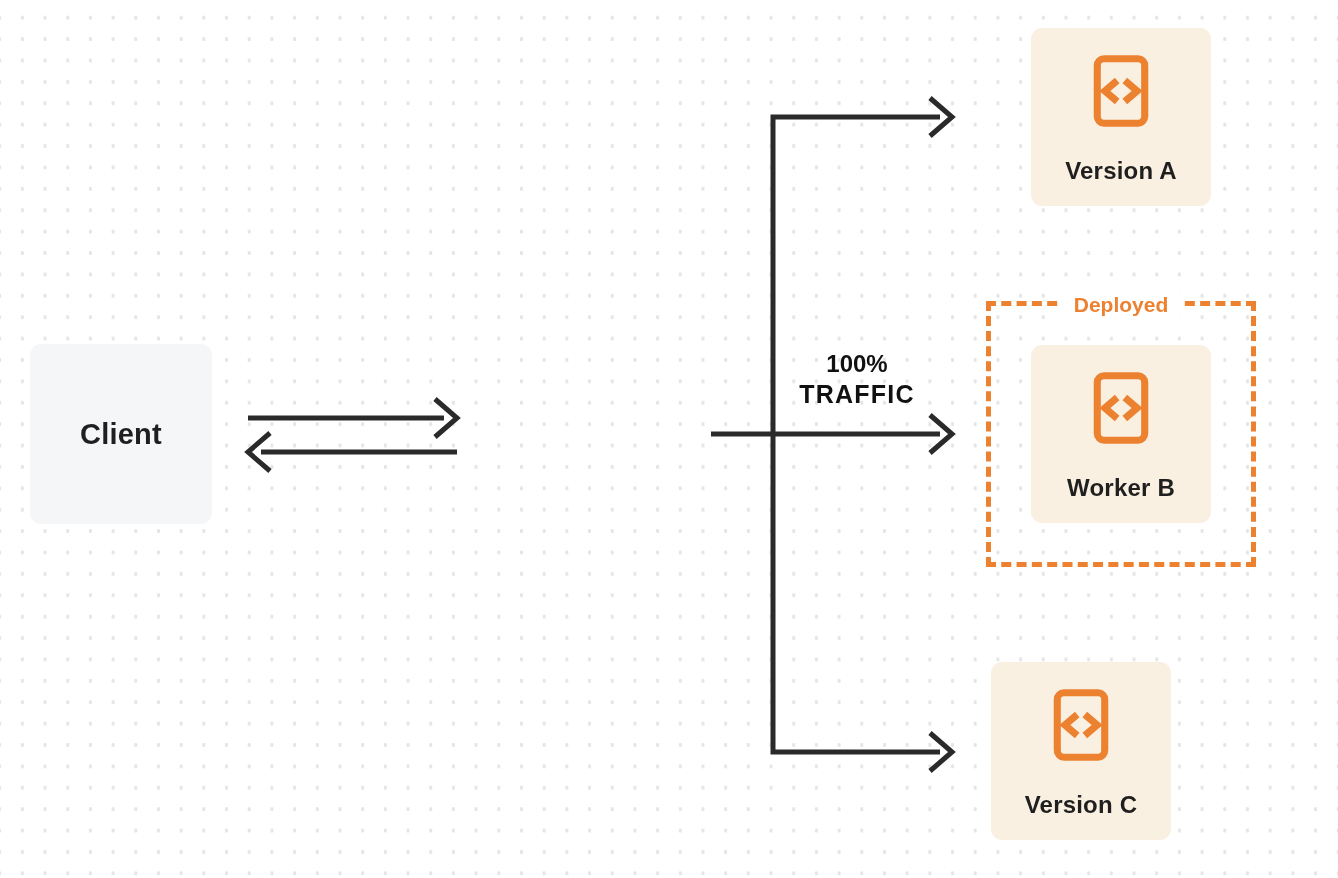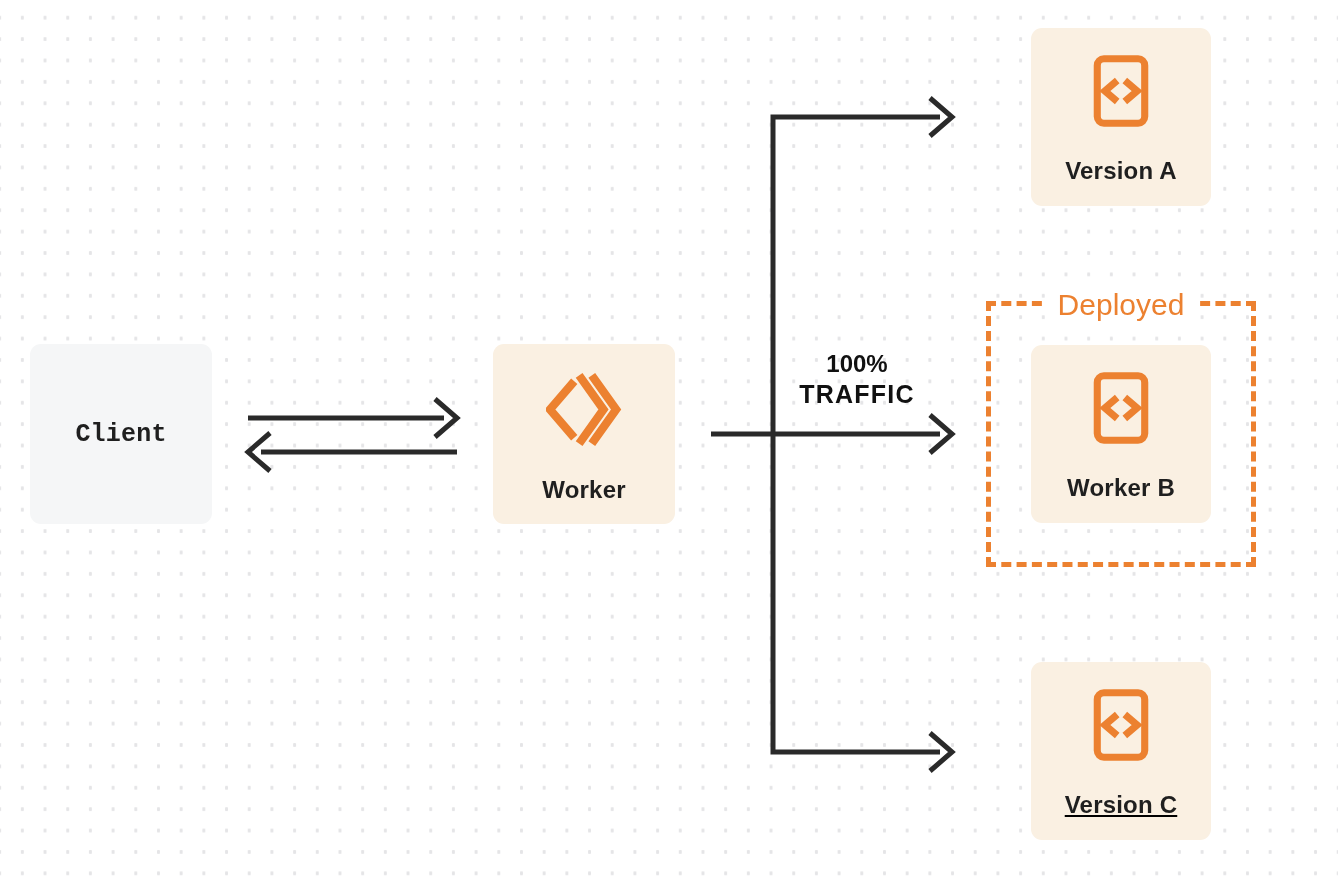--- a/index.html
+++ b/index.html
@@ -37,53 +37,53 @@
     letter-spacing: 0.2px;
     line-height: 29px;
     white-space: nowrap;
   }
   .client-node {
     left: 30px; top: 344px;
     width: 182px; height: 180px;
     background: #f5f6f7;
     justify-content: center;
   }
-  .client-node .node-label { font-size: 25px; font-family: Liberation Mono, monospace; }
+  .client-node .node-label { font-size: 29px; }
   .worker-node {
     left: 493px; top: 344px;
     width: 182px; height: 180px;
     background: #faf0e2;
   }
   .worker-node .icon-wrap { margin-top: 25px; height: 81px; }
   .worker-node .node-label { margin-top: 25px; }
   .version-node {
     width: 180px; height: 178px;
     background: #faf0e2;
   }
   .version-node .icon-wrap { margin-top: 26px; height: 74px; }
   .version-node .node-label { margin-top: 28px; }
   .version-a { left: 1031px; top: 28px; }
   .version-b { left: 1031px; top: 345px; }
-  .version-c { left: 1031px; top: 662px; text-decoration: underline; }
+  .version-c { left: 991px; top: 662px; }
   .deployed-group {
     position: absolute;
     left: 986px; top: 301px;
     width: 270px; height: 266px;
     box-sizing: border-box;
     border: 5px dashed #ec8130;
   }
   .deployed-label {
     position: absolute;
     top: -18px;
     left: 50%;
     transform: translateX(-50%);
     background: #ffffff;
     padding: 0 12px;
-    font-weight: 400;
-    font-size: 30px;
+    font-weight: 700;
+    font-size: 21px;
     line-height: 33px;
     color: #ec8130;
     white-space: nowrap;
   }
   .traffic-label {
     position: absolute;
     left: 777px; top: 349px;
     width: 160px;
     text-align: center;
     color: #111111;
@@ -119,30 +119,20 @@
     </g>
     <g>
       <path d="M930 733 L952 752 L930 771"></path>
     </g>
   </svg>
 
   <div class="node client-node">
     <span class="node-label">Client</span>
   </div>
 
-  <div class="node worker-node">
-    <span class="icon-wrap">
-      <svg width="76" height="81" viewBox="0 0 78 82" fill="none" stroke="#ec8130" stroke-width="8.5" stroke-linecap="butt" stroke-linejoin="miter">
-        <path d="M29 12 L4 41 L29 70"></path>
-        <path d="M34 6 L59 41 L34 76"></path>
-        <path d="M47 6 L72 41 L47 76"></path>
-      </svg>
-    </span>
-    <span class="node-label">Worker</span>
-  </div>
 
   <div class="traffic-label">
     <div class="traffic-line1">100%</div>
     <div class="traffic-line2">TRAFFIC</div>
   </div>
 
   <div class="deployed-group">
     <span class="deployed-label">Deployed</span>
   </div>
 

